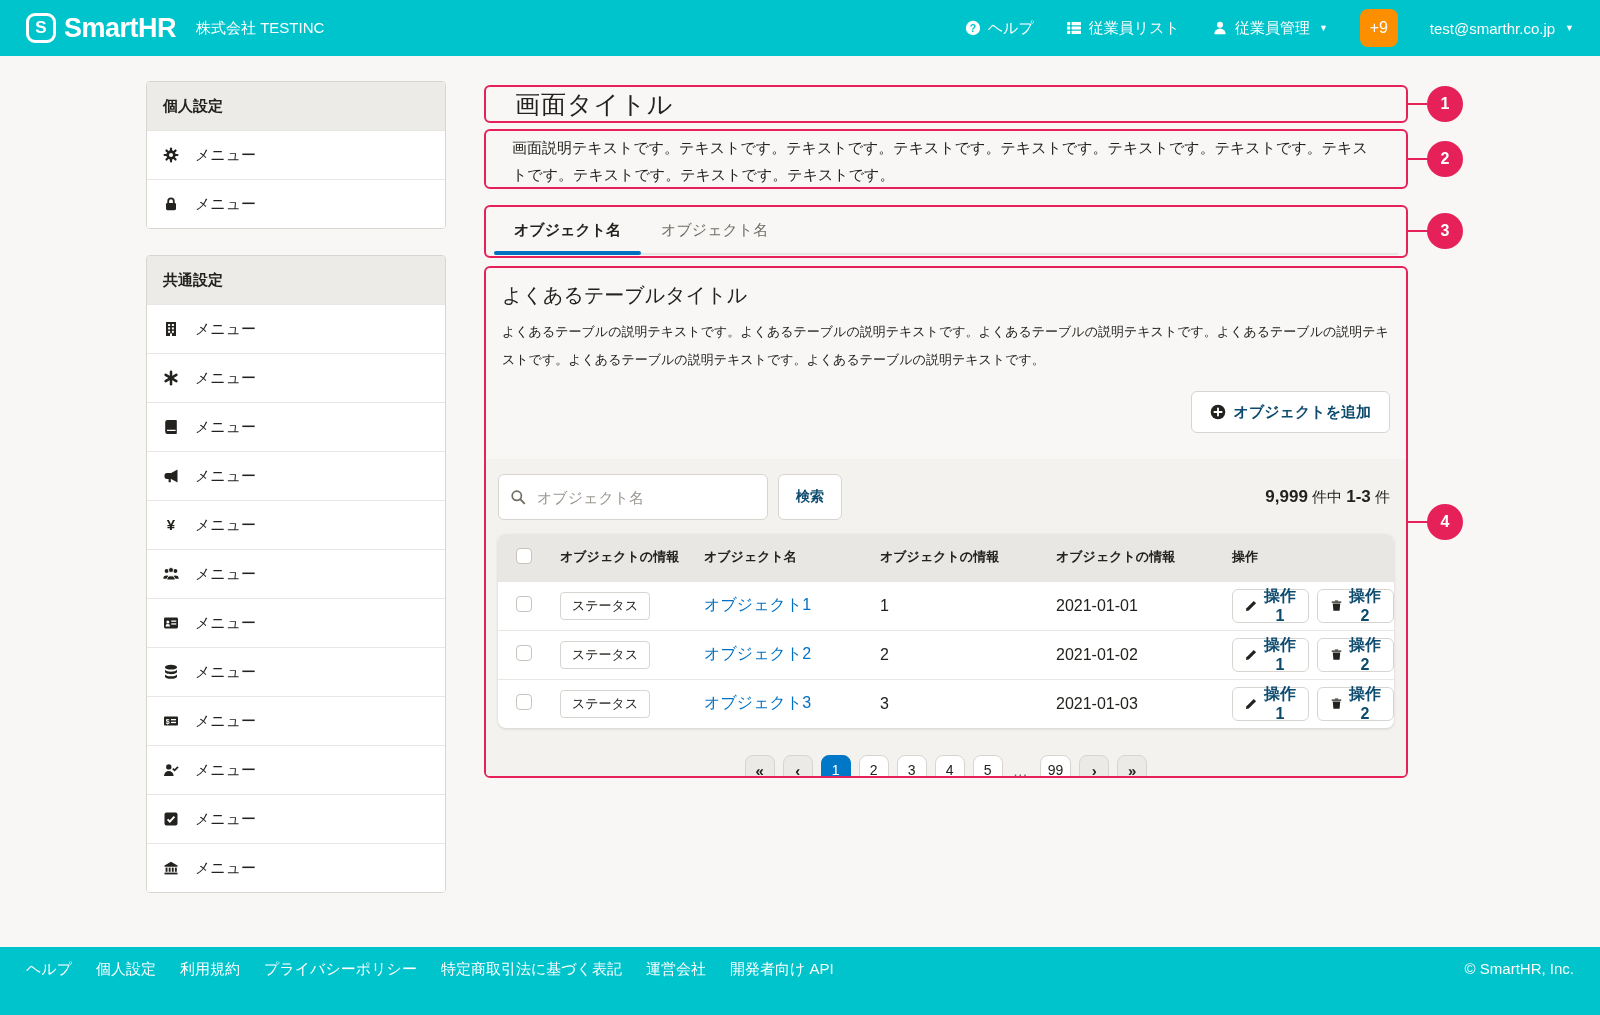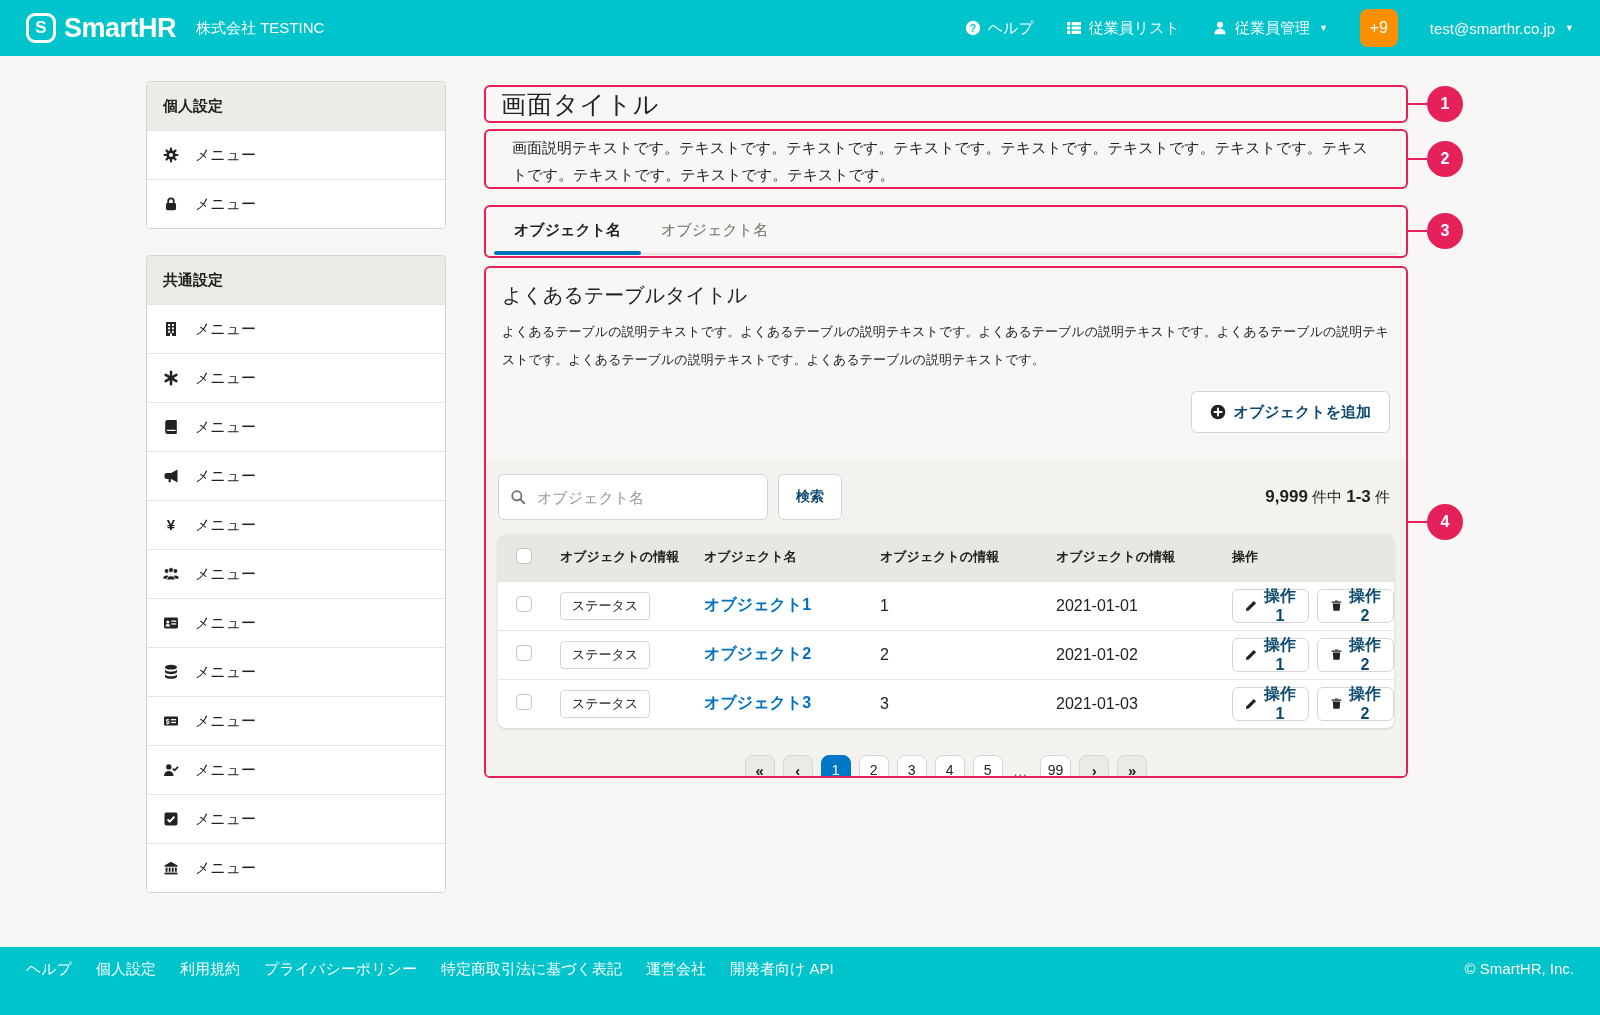--- a/index.html
+++ b/index.html
@@ -33,21 +33,21 @@
     border-top:1px solid #e8e6e3; font-size:15px; cursor:pointer; background:#fff; }
   .side-item .icon, .side-item .icon svg { width:16px; height:16px; display:block; color:#23221e; }
 
   
   .anno-box { position:absolute; left:484px; width:924px; border:2px solid #e6215a; border-radius:6px; }
   .box-1 { top:85px;  height:38px; display:flex; align-items:center; }
   .box-2 { top:129px; height:60px; }
   .box-3 { top:205px; height:53px; }
   .box-4 { top:266px; height:512px; display:flex; flex-direction:column; overflow:hidden; }
 
-  .page-title { font-size:25px; font-weight:400; padding-left:15px; letter-spacing:1px; }
+  .page-title { font-size:25px; font-weight:400; padding-left:9px; letter-spacing:1px;margin-left:20px; }
   .page-desc { font-size:15px; line-height:27px; padding:3px 26px; }
 
   .tabs { margin:13px 8px 0 8px; display:flex; border-bottom:2px solid #e8e6e3; }
   .tab { position:relative; padding:1px 20px 13px 20px; font-size:15px; color:#706d65; cursor:pointer; }
   .tab.active { font-weight:bold; color:#23221e; }
   .tab.active::after { content:""; position:absolute; left:0; right:0; bottom:-2px; height:4px;
     background:#0071c1; border-radius:2px; }
 
   
   .tsec-top { padding:12px 16px 0 16px; }
@@ -77,21 +77,21 @@
   .obj-table thead th { background:#e9e7e4; height:47px; text-align:left; font-size:13px;
     font-weight:bold; padding:0 0 0 10px; }
   .obj-table th.cb-col, .obj-table td.cb-col { width:52px; padding-left:18px; }
   .obj-table .col-1 { width:144px; } .obj-table .col-2 { width:176px; }
   .obj-table .col-3 { width:176px; } .obj-table .col-4 { width:176px; }
   .obj-table tbody td { height:49px; padding:0 0 0 10px; border-top:1px solid #e8e6e3; }
   .checkbox { width:16px; height:16px; background:#fff; border:1.5px solid #c7c3bd; border-radius:4px;
     display:inline-block; cursor:pointer; }
   .status-chip { display:inline-block; border:1px solid #d8d5d1; border-radius:4px; background:#fff;
     font-size:13px; padding:4px 11px; }
-  .obj-link { color:#0071c1; text-decoration:none; cursor:pointer;font-weight:bold; }
+  .obj-link { color:#0071c1; text-decoration:none; cursor:pointer; }
   .action-btn { height:34px; padding:0 12px; font-size:16px; gap:6px;align-items:center; }
   .action-btn .icon, .action-btn .icon svg { width:13px; height:13px; }
   .actions { display:flex; gap:8px; align-items:center; }
 
   .pagination { display:flex; justify-content:center; align-items:center; gap:8px; margin-top:27px; }
   .pg-btn { min-width:30px; height:30px; padding:0 7px; background:#fff; border:1px solid #d8d5d1;
     border-radius:8px; font-size:14px; display:flex; align-items:center; justify-content:center;
     cursor:pointer; color:#23221e; font-family:inherit; }
   .pg-btn.nav { background:#eceae7; font-weight:bold; font-size:15px; }
   .pg-btn.active { background:#0077c7; border-color:#0077c7; color:#fff; }

